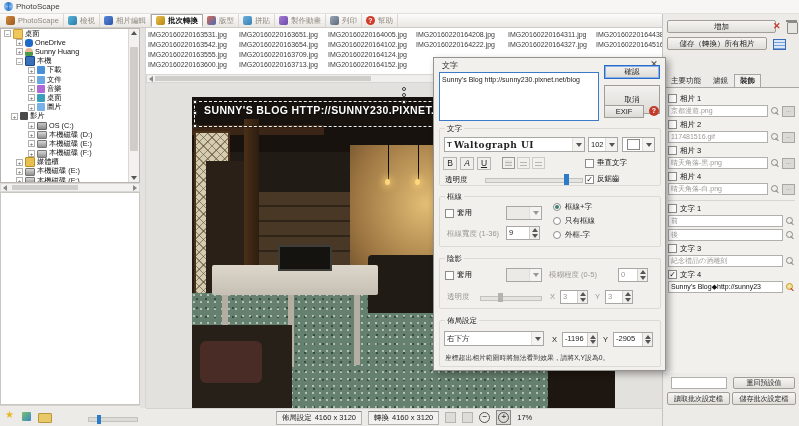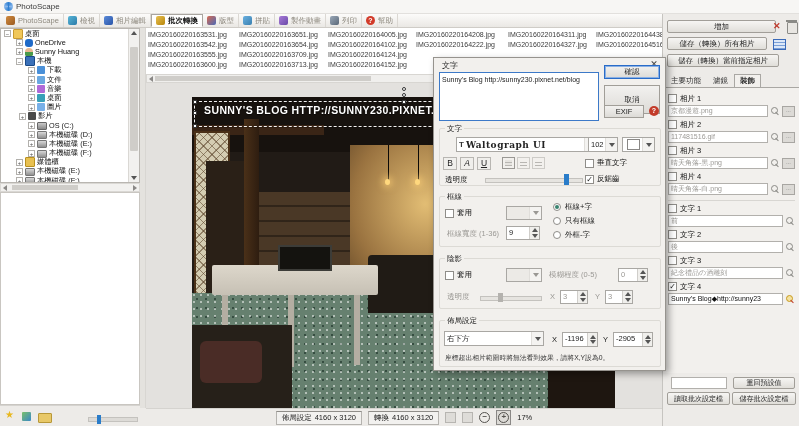--- a/index.html
+++ b/index.html
@@ -261,21 +261,21 @@
       <div class="tree-row" style="padding-left: 27px;">
         <span class="expander">+</span>
         <span class="ticon i-desktop"></span>
         <span class="tlabel">桌面</span>
       </div>
       <div class="tree-row" style="padding-left: 27px; align-items: center;">
         <span class="expander">+</span>
         <span class="ticon i-pictures"></span>
         <span class="tlabel">圖片</span>
       </div>
-      <div class="tree-row" style="padding-left: 18px;">
+      <div class="tree-row" style="padding-left: 10px;">
         <span class="expander">+</span>
         <span class="ticon i-videos"></span>
         <span class="tlabel">影片</span>
       </div>
       <div class="tree-row" style="padding-left: 27px;">
         <span class="expander">+</span>
         <span class="ticon i-os-disk"></span>
         <span class="tlabel">OS (C:)</span>
       </div>
       <div class="tree-row" style="padding-left: 27px;">
@@ -429,21 +429,20 @@
       </span>
     <span class="zoomtext">17%</span>
   </div>
 
   <div class="rightpanel">
     <div class="rbtn" style="left:4px;top:6px;width:109px;height:13px">增加</div>
     <span class="redx" style="left:110px;top:8px"></span>
     <span class="trash" style="left:124px;top:8px"></span>
     <div class="rbtn" style="left:4px;top:23px;width:100px;height:13px">儲存（轉換）所有相片</div>
     <span class="savelist" style="left:110px;top:25px"></span>
-    <div class="rbtn" style="left:4px;top:40px;width:112px;height:13px">儲存（轉換）當前指定相片</div>
     <div class="rtabs">
         <div class="rtab">主要功能</div>
         <div class="rtab">濾鏡</div>
         <div class="rtab active">裝飾</div>
       </div>
     <div class="rtabline"></div>
     <div class="rcontent">
         <div class="cbrow">
           <span class="cbx"></span>
           <span class="cblabel">相片 1</span>
@@ -481,24 +480,20 @@
           <span class="dots"></span>
         </div>
         <div class="panel-divider"></div>
         <div class="cbrow">
           <span class="cbx"></span>
           <span class="cblabel">文字 1</span>
         </div>
         <div class="frow">
           <div class="pfield">前</div>
           <span class="minimag"></span>
-        </div>
-        <div class="cbrow">
-          <span class="cbx"></span>
-          <span class="cblabel">文字 2</span>
         </div>
         <div class="frow">
           <div class="pfield">後</div>
           <span class="minimag"></span>
         </div>
         <div class="cbrow">
           <span class="cbx"></span>
           <span class="cblabel">文字 3</span>
         </div>
         <div class="frow">
@@ -524,21 +519,21 @@
     <span class="dtitle">文字</span>
     <span class="dclose"></span>
     <div class="dtext">Sunny's Blog http://sunny230.pixnet.net/blog</div>
     <div class="dbtn btn-confirm">確認</div>
     <div class="dbtn btn-cancel">取消</div>
     <div class="dbtn btn-exif">EXIF</div>
     <span class="helpdot"></span>
 
     <div class="grp g1">
       <span class="grp-label">文字</span>
-      <div class="combo" style="left:16px;top:8px;width:141px;height:15px">
+      <div class="combo" style="left:4px;top:8px;width:141px;height:15px">
         <span class="ticonT"></span>
         <span class="fontname">Waltograph UI</span>
         <span class="sp">
             <span class="tri-d"></span>
           </span>
       </div>
       <div class="combo" style="left:148px;top:8px;width:30px;height:15px">
         <span>102</span>
         <span class="sp">
             <span class="tri-d"></span>

